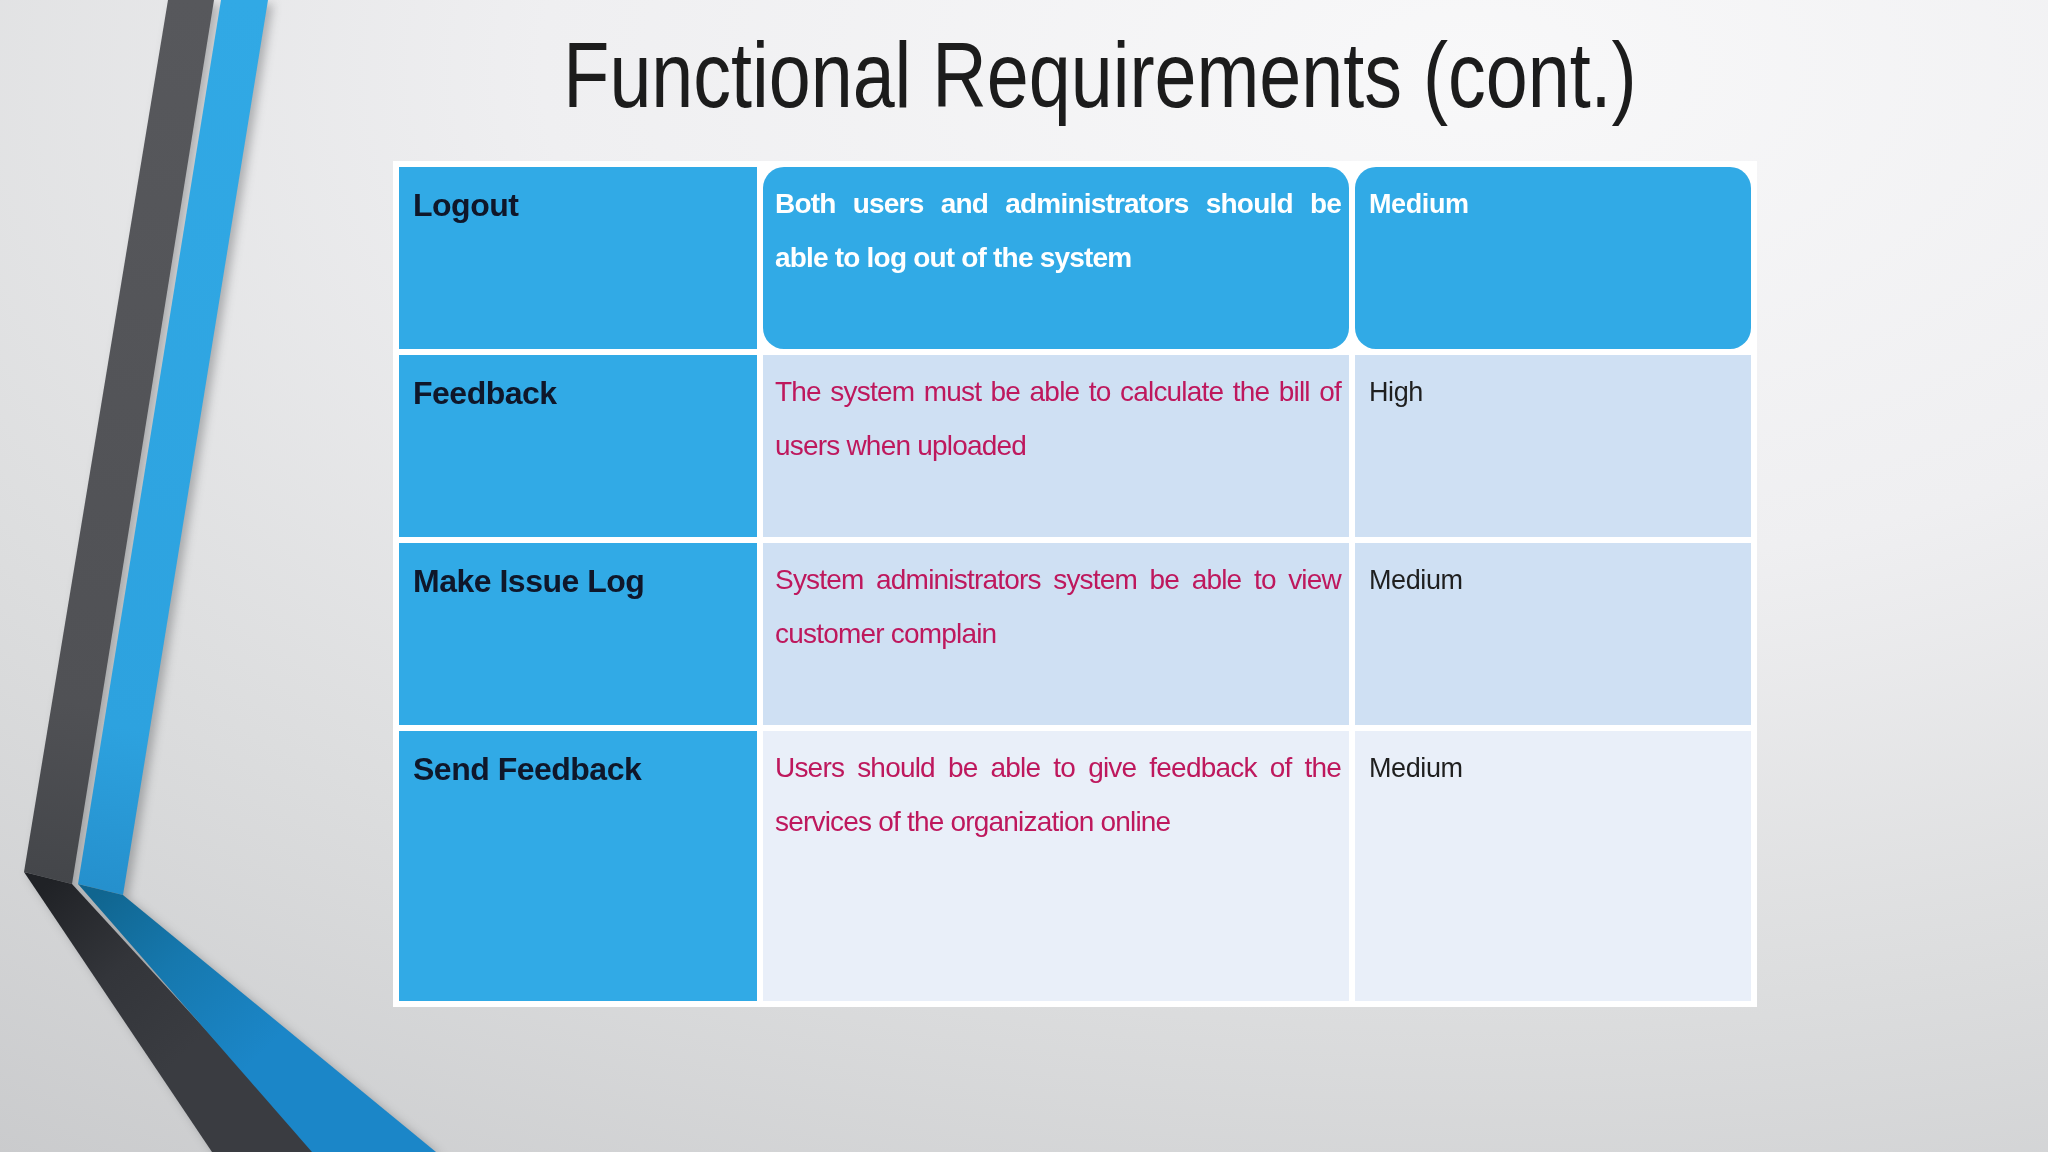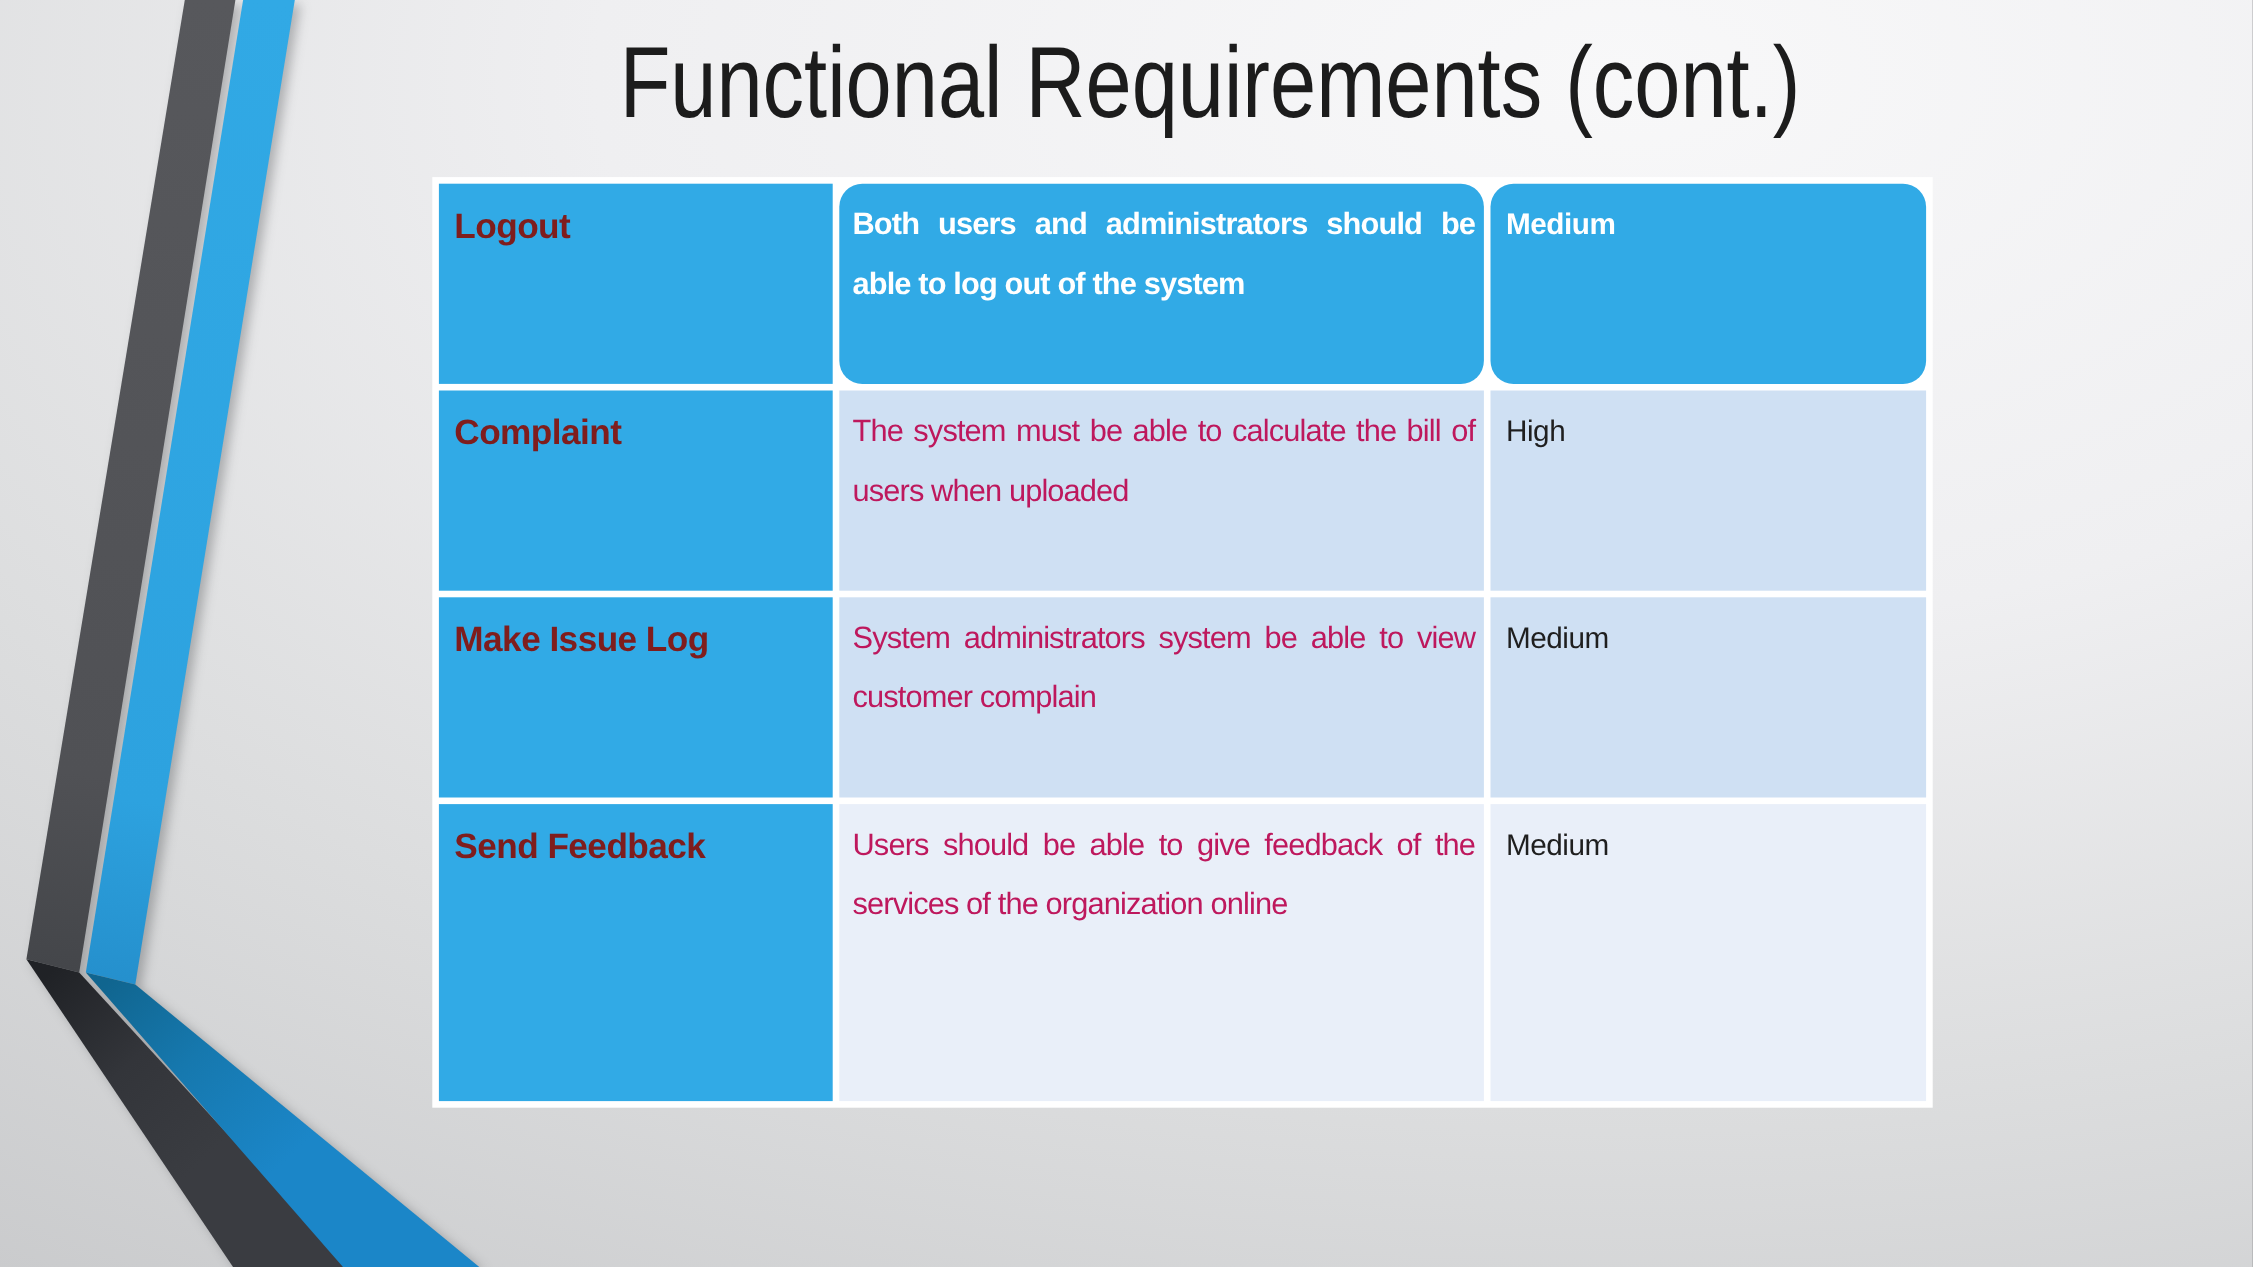--- a/index.html
+++ b/index.html
@@ -24,21 +24,21 @@
   }
   table.req-table{
     position:absolute;left:393px;top:161px;
     width:1364px;
     border-collapse:separate;border-spacing:6px;
     background:#ffffff;
     table-layout:fixed;
   }
   td{vertical-align:top;overflow:hidden;}
   td.name-cell{
-    background:#31aae6;color:#7f1d1d;
+    background:#31aae6;color:#0f172a;
     font-weight:bold;font-size:32px;letter-spacing:-.5px;
     padding:16px 8px 8px 14px;line-height:44px;
   }
   td.desc-cell{
     font-size:28px;letter-spacing:-.8px;line-height:54px;
     color:#be185d;
     text-align:justify;text-justify:inter-word;
     padding:10px 8px 8px 12px;
   }
   td.prio-cell{
@@ -101,21 +101,21 @@
       <col style="width:586px">
       <col style="width:396px">
     </colgroup>
     <tbody>
       <tr class="header-row r">
         <td class="name-cell">Logout</td>
         <td class="desc-cell">Both users and administrators should be able to log out of the system</td>
         <td class="prio-cell">Medium</td>
       </tr>
       <tr class="band-dark r">
-        <td class="name-cell">Complaint</td>
+        <td class="name-cell">Feedback</td>
         <td class="desc-cell">The system must be able to calculate the bill of users when uploaded</td>
         <td class="prio-cell">High</td>
       </tr>
       <tr class="band-dark r">
         <td class="name-cell">Make Issue Log</td>
         <td class="desc-cell">System administrators system be able to view customer complain</td>
         <td class="prio-cell">Medium</td>
       </tr>
       <tr class="band-light r-last">
         <td class="name-cell">Send Feedback</td>

